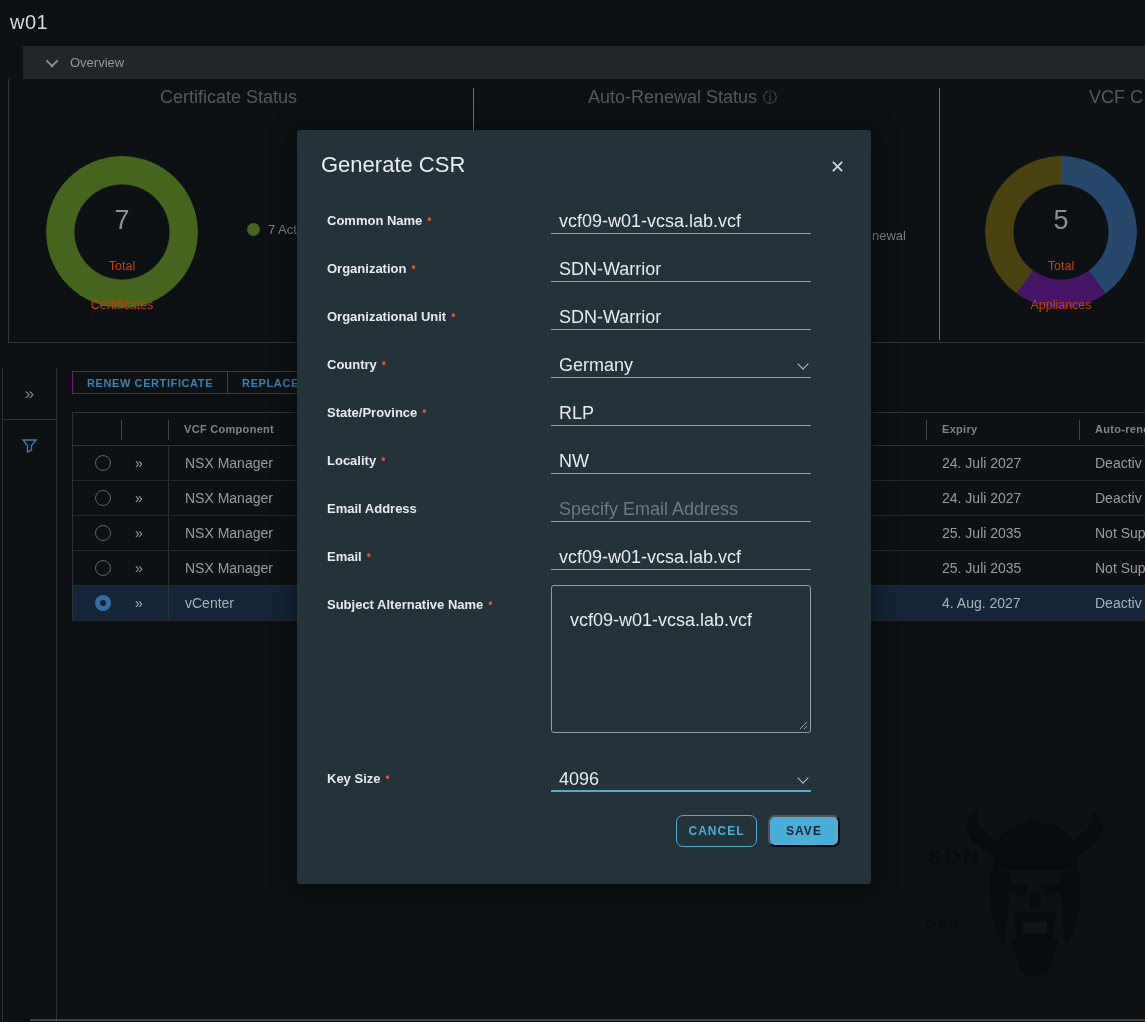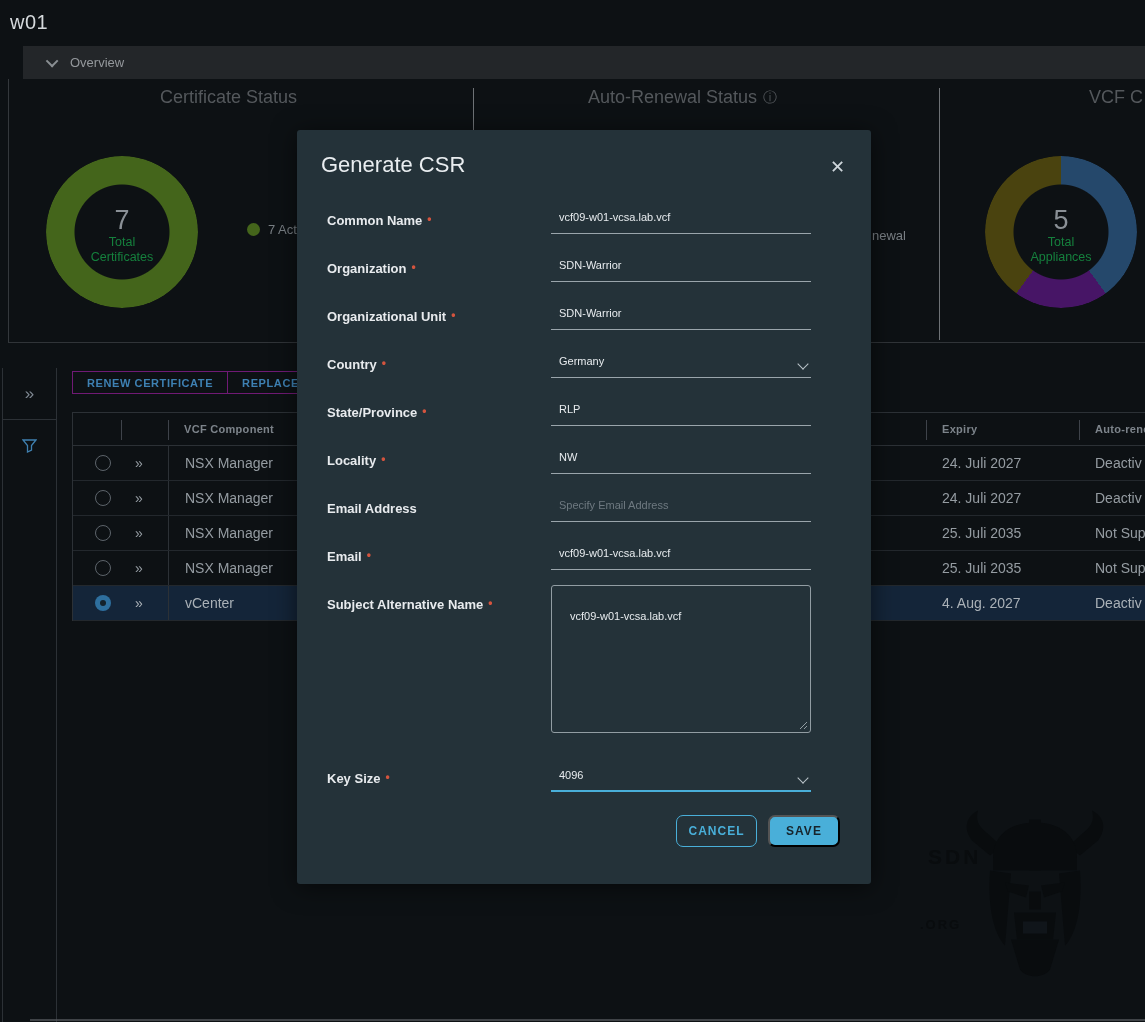--- a/index.html
+++ b/index.html
@@ -21,21 +21,21 @@
   #overview-bar .chev { width:9px; height:9px; border-left:2px solid #8a8f93; border-bottom:2px solid #8a8f93; transform:rotate(-45deg) translateY(-2px); }
   #overview-label { font-size:13px; color:#94989c; }
 
   
   #panels { left:8px; top:79px; width:1137px; height:264px; border-left:1px solid #34383c; border-bottom:1px solid #303438; }
   .panel-title { font-size:18px; color:#54585c; white-space:nowrap; }
   .vdiv { width:1px; background:#6e7276; top:9px; height:252px; }
   .donut { border-radius:50%; }
   .donut-hole-text { text-align:center; }
   .donut-num { font-size:27px; color:#8a9096; line-height:30px; }
-  .donut-lbl { font-size:12.5px; color:#15803d; line-height:15px; }
+  .donut-lbl { font-size:12.5px; color:#c2410c; line-height:15px;margin-top:24px; }
   .legend-dot { width:13px; height:13px; border-radius:50%; }
   .legend-text { font-size:13px; color:#797f84; white-space:nowrap; }
   .info-i { font-size:14px; color:#54585c; margin-left:6px; }
 
   
   #rail { left:2px; top:368px; width:55px; height:654px; border-left:1px solid #2c3136; border-right:1px solid #2c3136; }
   #rail-top { height:52px; border-bottom:1px solid #2c3136; display:flex; align-items:center; justify-content:center; }
   #rail-top .dbl-chev { color:#7f8993; font-size:17px; }
   #rail-filter { display:flex; justify-content:center; padding-top:18px; }
 
@@ -70,21 +70,21 @@
   
   #modal { left:297px; top:130px; width:574px; height:754px; background:#243239; border-radius:3px;
            box-shadow:0 3px 24px rgba(0,0,0,.55); z-index:10; }
   #modal-title { left:24px; top:22px; font-size:22px; font-weight:500; color:#e9edf0; }
   #modal-close { right:26px; top:26px; font-size:18px; color:#cdd5da; cursor:pointer; }
   .f-row { position:absolute; left:0; width:574px; }
   .f-label { position:absolute; left:30px; top:0; font-size:13px; font-weight:bold; color:#e8ebee; white-space:nowrap; }
   .f-req { color:#d4543e; font-size:12px; margin-left:5px; position:relative; top:-2px; }
   .f-control { position:absolute; left:254px; top:-3px; width:260px; height:24px; border-bottom:1px solid #9aa5ab; }
   .f-control.accent { border-bottom:2px solid #49afd9; }
-  .f-value { position:absolute; left:8px; top:1px; font-size:11px; color:#e7ebee; white-space:nowrap; }
+  .f-value { position:absolute; left:8px; top:1px; font-size:18px; color:#e7ebee; white-space:nowrap; }
   .f-value.placeholder { color:#6e7980; }
   .sel-chev { position:absolute; right:4px; top:6px; width:8px; height:8px; border-left:1.5px solid #b9c3c9; border-bottom:1.5px solid #b9c3c9; transform:rotate(-45deg); }
   .f-textarea { position:absolute; left:254px; top:-12px; width:260px; height:148px; border:1px solid #929da3; border-radius:3px; }
   .f-textarea .f-value { left:18px; top:24px; }
   .resize-grip { position:absolute; right:2px; bottom:2px; width:9px; height:9px; }
   #modal-actions { position:absolute; left:0; top:685px; width:574px; }
   .btn { position:absolute; height:32px; border-radius:7px; font-size:12px; font-weight:bold; letter-spacing:1px;
          display:flex; align-items:center; justify-content:center; cursor:pointer; }
   #btn-cancel { left:379px; width:81px; border:1px solid #49afd9; color:#49afd9; background:transparent; }
   #btn-save { left:471px; width:72px; background:#49afd9; color:#17242b; }

